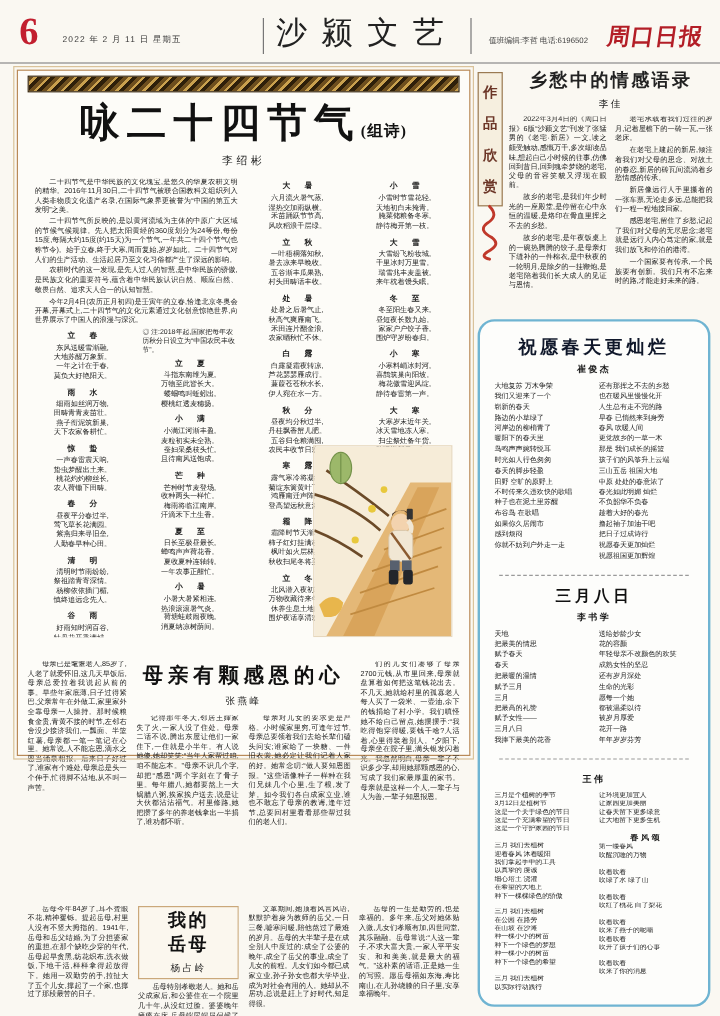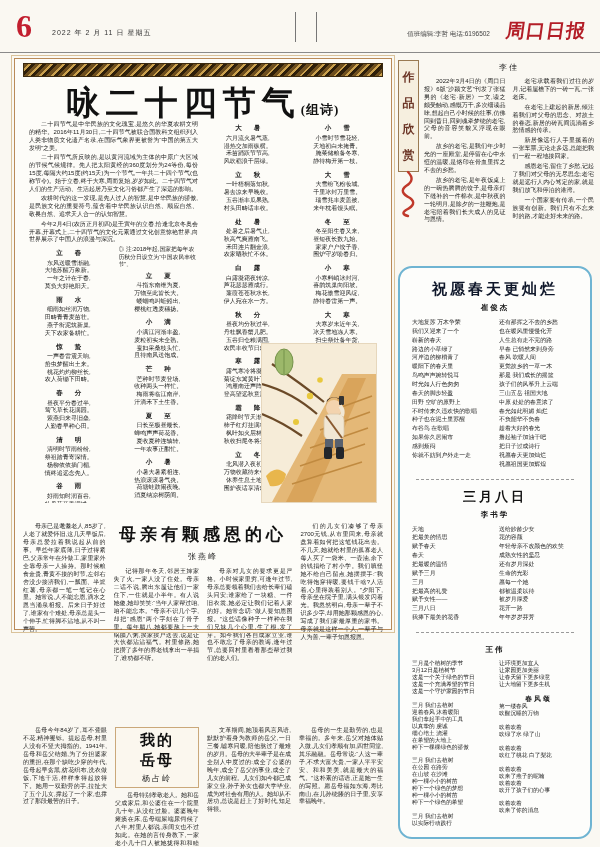--- a/index.html
+++ b/index.html
@@ -88,31 +88,32 @@
   .v-tight .vcol{line-height:1.22;font-size:5.7px;}
 </style>
 </head>
 <body>
 
 <div class="page">
 
   <div class="hdr">
     <div class="pagenum">6</div>
     <div class="date">2022 年 2 月 11 日  星期五</div>
-    <div class="section-title"><span class="vbar"></span><span class="vbar"></span></div>
+    <div class="section-title"><span class="vbar"></span><span>沙颍文艺</span><span class="vbar"></span></div>
     <div class="editor-line">值班编辑:李哲  电话:6196502</div>
     <div class="masthead">周口日报</div>
   </div>
 
   <div class="main-box">
     <div class="deco-strip"></div>
 
     <div class="headline">
       <span>咏二十四节气</span><span class="suffix">(组诗)</span>
     </div>
+    <div class="byline">李绍彬</div>
 
     <div class="poem-area">
       <div class="pa-left">
         <div class="intro">
             <p>二十四节气是中华民族的文化瑰宝,是悠久的华夏农耕文明的精华。2016年11月30日,二十四节气被联合国教科文组织列入人类非物质文化遗产名录,在国际气象界更被誉为“中国的第五大发明”之美。</p>
             <p>二十四节气所反映的,是以黄河流域为主体的中原广大区域的节候气候规律。先人把太阳黄经的360度划分为24等份,每份15度,每隔大约15度(约15天)为一个节气,一年共二十四个节气(也称节令)。始于立春,终于大寒,周而复始,岁岁如此。二十四节气对人们的生产活动、生活起居乃至文化习俗都产生了深远的影响。</p>
             <p>农耕时代的这一发现,是先人过人的智慧,是中华民族的骄傲,是民族文化的重要符号,蕴含着中华民族认识自然、顺应自然、敬畏自然、追求天人合一的认知智慧。</p>
             <p>今年2月4日(农历正月初四)是壬寅年的立春,恰逢北京冬奥会开幕,开幕式上,二十四节气的文化元素通过文化创意惊艳世界,向世界展示了中国人的浪漫与深沉。</p>
           </div>
         <div class="pa-cols">
@@ -388,20 +389,21 @@
         <div>作</div>
         <div>品</div>
         <div>欣</div>
         <div>赏</div>
       </div>
     <svg class="flourish" viewBox="0 0 20 48" xmlns="http://www.w3.org/2000/svg">
       <path d="M10,2 q8,8 -2,14 q-8,6 4,12 q8,6 -4,12 q-6,4 2,6" stroke="#c0392b" stroke-width="2.4" fill="none" stroke-linecap="round"></path>
     </svg>
 
     <div class="essay">
+      <div class="essay-title">乡愁中的情感语录</div>
       <div class="essay-author">李佳</div>
       <div class="essay-cols">
         <div class="ecol">
             <p>2022年3月4日的《周口日报》6版“沙颍文艺”刊发了张猛男的《老宅·新居》一文,读之颇受触动,感慨万千,多次细读品味,想起自己小时候的往事,仿佛回到昔日,回到魂牵梦绕的老宅,父母的音容笑貌又浮现在眼前。</p>
             <p>故乡的老宅,是我们年少时光的一座殿堂,是停留在心中永恒的温暖,是烙印在骨血里挥之不去的乡愁。</p>
             <p>故乡的老宅,是年夜饭桌上的一碗热腾腾的饺子,是母亲灯下缝补的一件棉衣,是中秋夜的一轮明月,是除夕的一挂鞭炮,是老宅陪着我们长大成人的见证与恩情。</p>
           </div>
         <div class="ecol">
             <p>老宅承载着我们过往的岁月,记着屋檐下的一砖一瓦,一张老床。</p>
             <p>在老宅上建起的新居,倾注着我们对父母的思念、对故土的眷恋,新居的砖瓦间流淌着乡愁情感的传承。</p>

